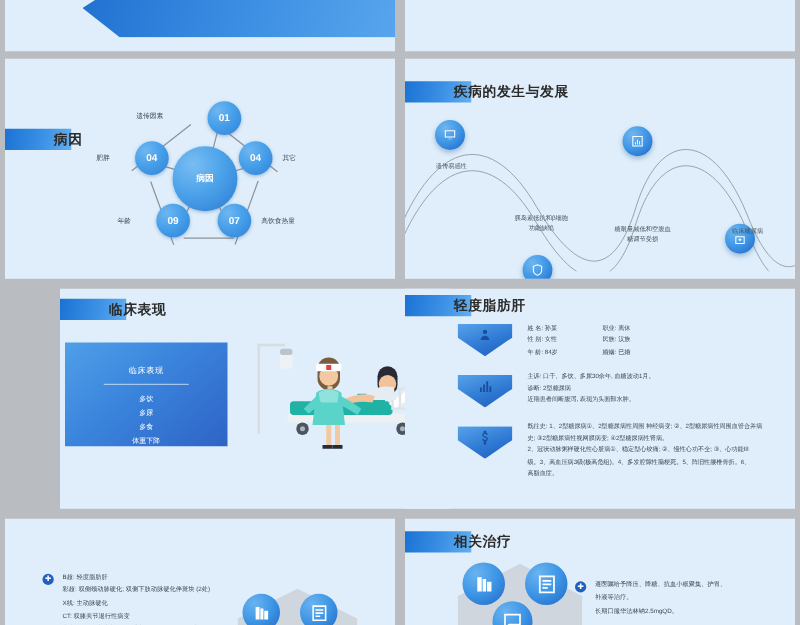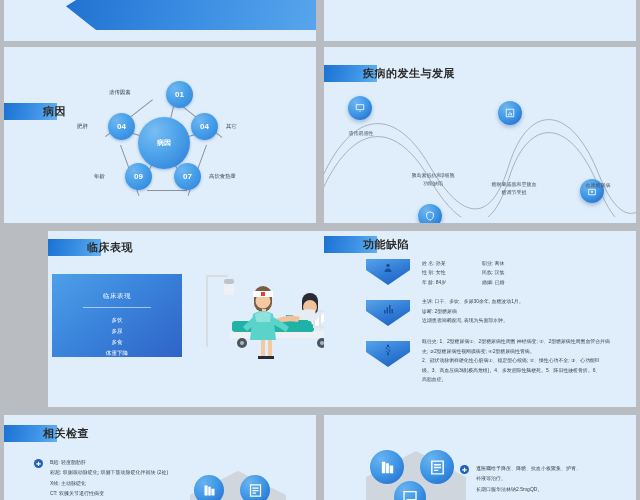--- a/index.html
+++ b/index.html
@@ -274,21 +274,21 @@
       <rect x="70" y="69" width="4" height="16" fill="#f3c9a1"></rect>
       <path d="M60 85 h8 v3 h-8z" fill="#2a2a35"></path>
       <path d="M68 85 h8 v3 h-8z" fill="#2a2a35"></path>
     </svg>
   </div>
 
   <div class="slide" style="left:324px; top:231px; width:312px; height:176px;">
 
     <div class="sect-title" style="left:0px; top:5px;">
       <div class="sect-bar"></div>
-      <div class="sect-text">功能缺陷</div>
+      <div class="sect-text">轻度脂肪肝</div>
     </div>
 
     <div class="chev" style="left:42px; top:28px;">
       <svg viewBox="0 0 24 24">
         <circle cx="12" cy="7" r="3.5"></circle>
           <path d="M5 20c0-4 3.2-7 7-7s7 3 7 7z"></path>
       </svg>
     </div>
     <div class="cinfo" style="left:98px; top:28px;">
       <div><span class="k">姓 名:</span>
@@ -327,24 +327,20 @@
       <div>既往史: 1、2型糖尿病①、2型糖尿病性周围 神经病变; ②、2型糖尿病性周围血管合并病</div>
       <div>史; ③2型糖尿病性视网膜病变; ④2型糖尿病性肾病。</div>
       <div>2、冠状动脉粥样硬化性心脏病①、稳定型心绞痛; ②、慢性心功不全; ③、心功能III</div>
       <div>级。3、高血压病3级(极高危组)。4、多发腔隙性脑梗死。5、阵旧性腰椎骨折。6、</div>
       <div>高脂血症。</div>
     </div>
   </div>
 
   <div class="slide" style="left:4px; top:415px; width:312px; height:89px;">
 
-    <div class="sect-title" style="left:0px; top:10px;">
-      <div class="sect-bar"></div>
-      <div class="sect-text">相关检查</div>
-    </div>
 
     <div class="bullet" style="left:30px; top:44px;"></div>
     <div class="listtext" style="left:46px; top:42px; width:150px;">
       <div>B超: 轻度脂肪肝</div>
       <div>彩超: 双侧颈动脉硬化; 双侧下肢动脉硬化伴斑块 (2处)</div>
       <div>X线: 主动脉硬化</div>
       <div>CT: 双膝关节退行性病变</div>
       <div>心电图检查: 心房颤动+起搏心律; 缺血性ST-T改变</div>
 
     </div>
@@ -359,20 +355,24 @@
       <svg viewBox="0 0 24 24" width="15" height="15">
         <path d="M4 3h16v18H4z" fill="none" stroke="#fff" stroke-width="2"></path>
           <path d="M7 7h10v2H7zm0 4h10v2H7zm0 4h6v2H7z"></path>
       </svg>
     </div>
 
   </div>
 
   <div class="slide" style="left:324px; top:415px; width:312px; height:89px;">
 
+    <div class="sect-title" style="left:0px; top:10px;">
+      <div class="sect-bar"></div>
+      <div class="sect-text">相关治疗</div>
+    </div>
 
     <div class="gray-arrow" style="left:42px; top:36px; width:100px; height:54px;"></div>
     <div class="icon-circ" style="left:46px; top:35px; width:34px; height:34px;">
       <svg viewBox="0 0 24 24" width="17" height="17">
         <path d="M4 4h5v16H4zm6 2h4v14h-4zm5 3h5v11h-5z"></path>
       </svg>
     </div>
     <div class="icon-circ" style="left:96px; top:35px; width:34px; height:34px;">
       <svg viewBox="0 0 24 24" width="17" height="17">
         <path d="M4 3h16v18H4z" fill="none" stroke="#fff" stroke-width="2"></path>

